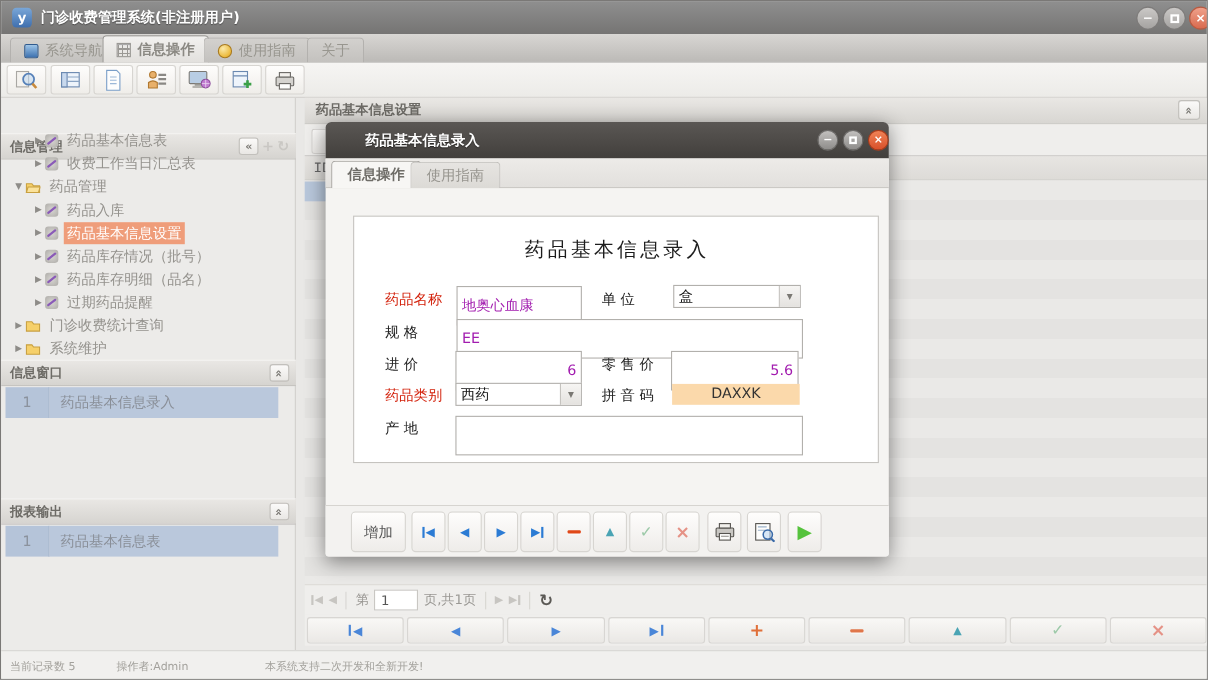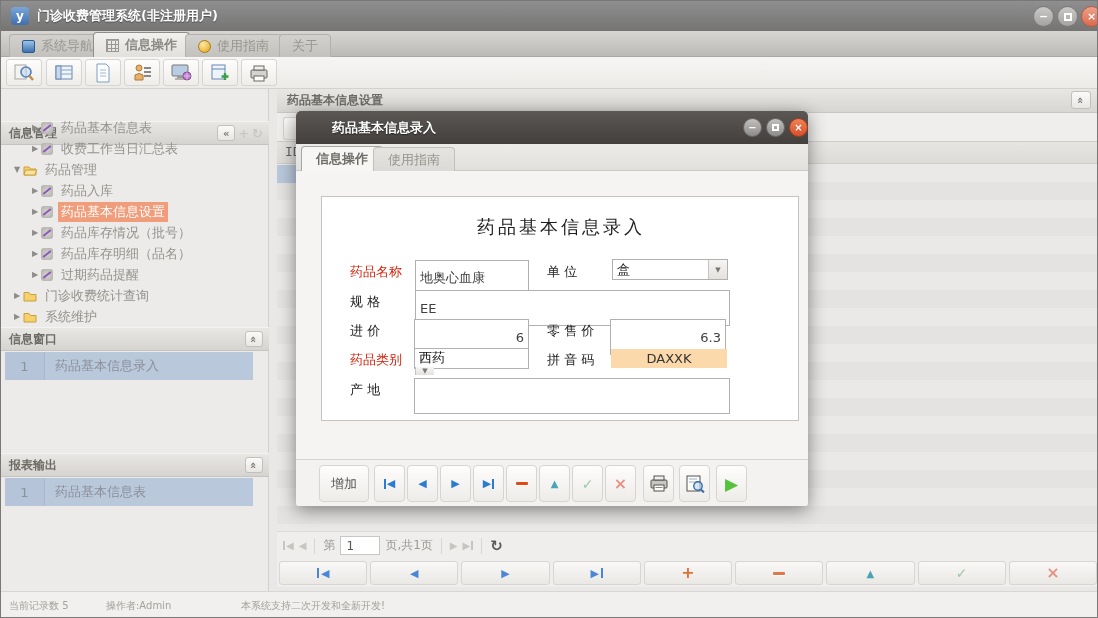--- a/index.html
+++ b/index.html
@@ -91,21 +91,21 @@
   .dbtn.close{background:linear-gradient(#f08256,#d8502a);border-color:#a83c1c;}
   .dbtn .sq{width:7px;height:7px;border:2px solid #fff;}
   #dlg-tabs{left:0;top:33px;width:512px;height:27px;background:linear-gradient(#edebe8,#e2e0dd);border-bottom:1px solid #cbc9c5;}
   .dtab{position:absolute;top:3px;height:24px;padding:0 14px;display:flex;align-items:center;font-size:13px;color:#96948e;border:1px solid #c2c0bc;border-bottom:none;border-radius:4px 4px 0 0;background:linear-gradient(#e6e4e1,#dcdad6);}
   .dtab.active{top:2px;height:25px;background:#f7f6f4;border-color:#a9a7a3;color:#6f6d68;font-weight:bold;}
 
   #form-panel{left:25px;top:85px;width:478px;height:225px;background:#fff;border:1px solid #c5c3bf;}
   #form-title{left:0;top:18px;width:478px;text-align:center;font-size:18px;letter-spacing:3px;color:#1d1d1d;}
   .flabel{position:absolute;font-size:13px;color:#222;white-space:nowrap;}
   .flabel.req{color:#d3210b;}
-  .field{position:absolute;height:20px;border:1px solid #b2b0ac;background:#fff;font-size:13px;color:#404040;display:flex;align-items:center;padding:17px 4px;}
+  .field{position:absolute;height:20px;border:1px solid #b2b0ac;background:#fff;font-size:13px;color:#a21caf;display:flex;align-items:center;padding:17px 4px;}
   .field.num{justify-content:flex-end;}
   .combo{position:absolute;height:21px;border:1px solid #b2b0ac;background:#fff;display:flex;}
   .combo .val{flex:1;font-size:13px;color:#111;display:flex;align-items:center;padding-left:4px;}
   .combo .drop{width:19px;border-left:1px solid #c5c3bf;background:linear-gradient(#f6f5f3,#e4e2df);display:flex;align-items:center;justify-content:center;color:#7a7873;font-size:7px;}
   #pinyin-box{position:absolute;height:19px;background:#fbd9ab;font-size:13px;color:#333;display:flex;align-items:center;justify-content:center;}
 
   #dlg-btnbar{left:0;top:348px;width:512px;height:47px;border-top:1px solid #d6d4d0;background:#f3f2f0;border-radius:0 0 3px 3px;}
   .dnav{position:absolute;top:5px;width:31px;height:37px;border:1px solid #d7d5d1;border-radius:4px;background:linear-gradient(#fefdfc,#eeece9);display:flex;align-items:center;justify-content:center;gap:1px;}
   .dnav .vbar{width:2px;height:10px;background:#2b7bd4;}
   .dnav .tri{color:#2b7bd4;font-size:11px;}
@@ -417,25 +417,25 @@
       <div class="field mono" style="left:93px;top:93px;width:315px;">
           <span>EE</span>
         </div>
 
       <span class="flabel" style="left:28px;top:125px;">进 价</span>
       <div class="field num mono" style="left:92px;top:122px;width:115px;">
           <span>6</span>
         </div>
       <span class="flabel" style="left:225px;top:125px;">零 售 价</span>
       <div class="field num mono" style="left:288px;top:122px;width:116px;">
-          <span>6.3</span>
+          <span>5.6</span>
         </div>
 
       <span class="flabel req" style="left:28px;top:154px;">药品类别</span>
-      <div class="combo" style="left:92px;top:151px;width:115px;flex-direction:column;">
+      <div class="combo" style="left:92px;top:151px;width:115px;">
         <span class="val">西药</span>
         <span class="drop">▼</span>
       </div>
       <span class="flabel" style="left:225px;top:154px;">拼 音 码</span>
       <div id="pinyin-box" class="mono" style="left:289px;top:152px;width:116px;">
           <span>DAXXK</span>
         </div>
 
       <span class="flabel" style="left:28px;top:184px;">产 地</span>
       <div class="field" style="left:92px;top:181px;width:316px;">

